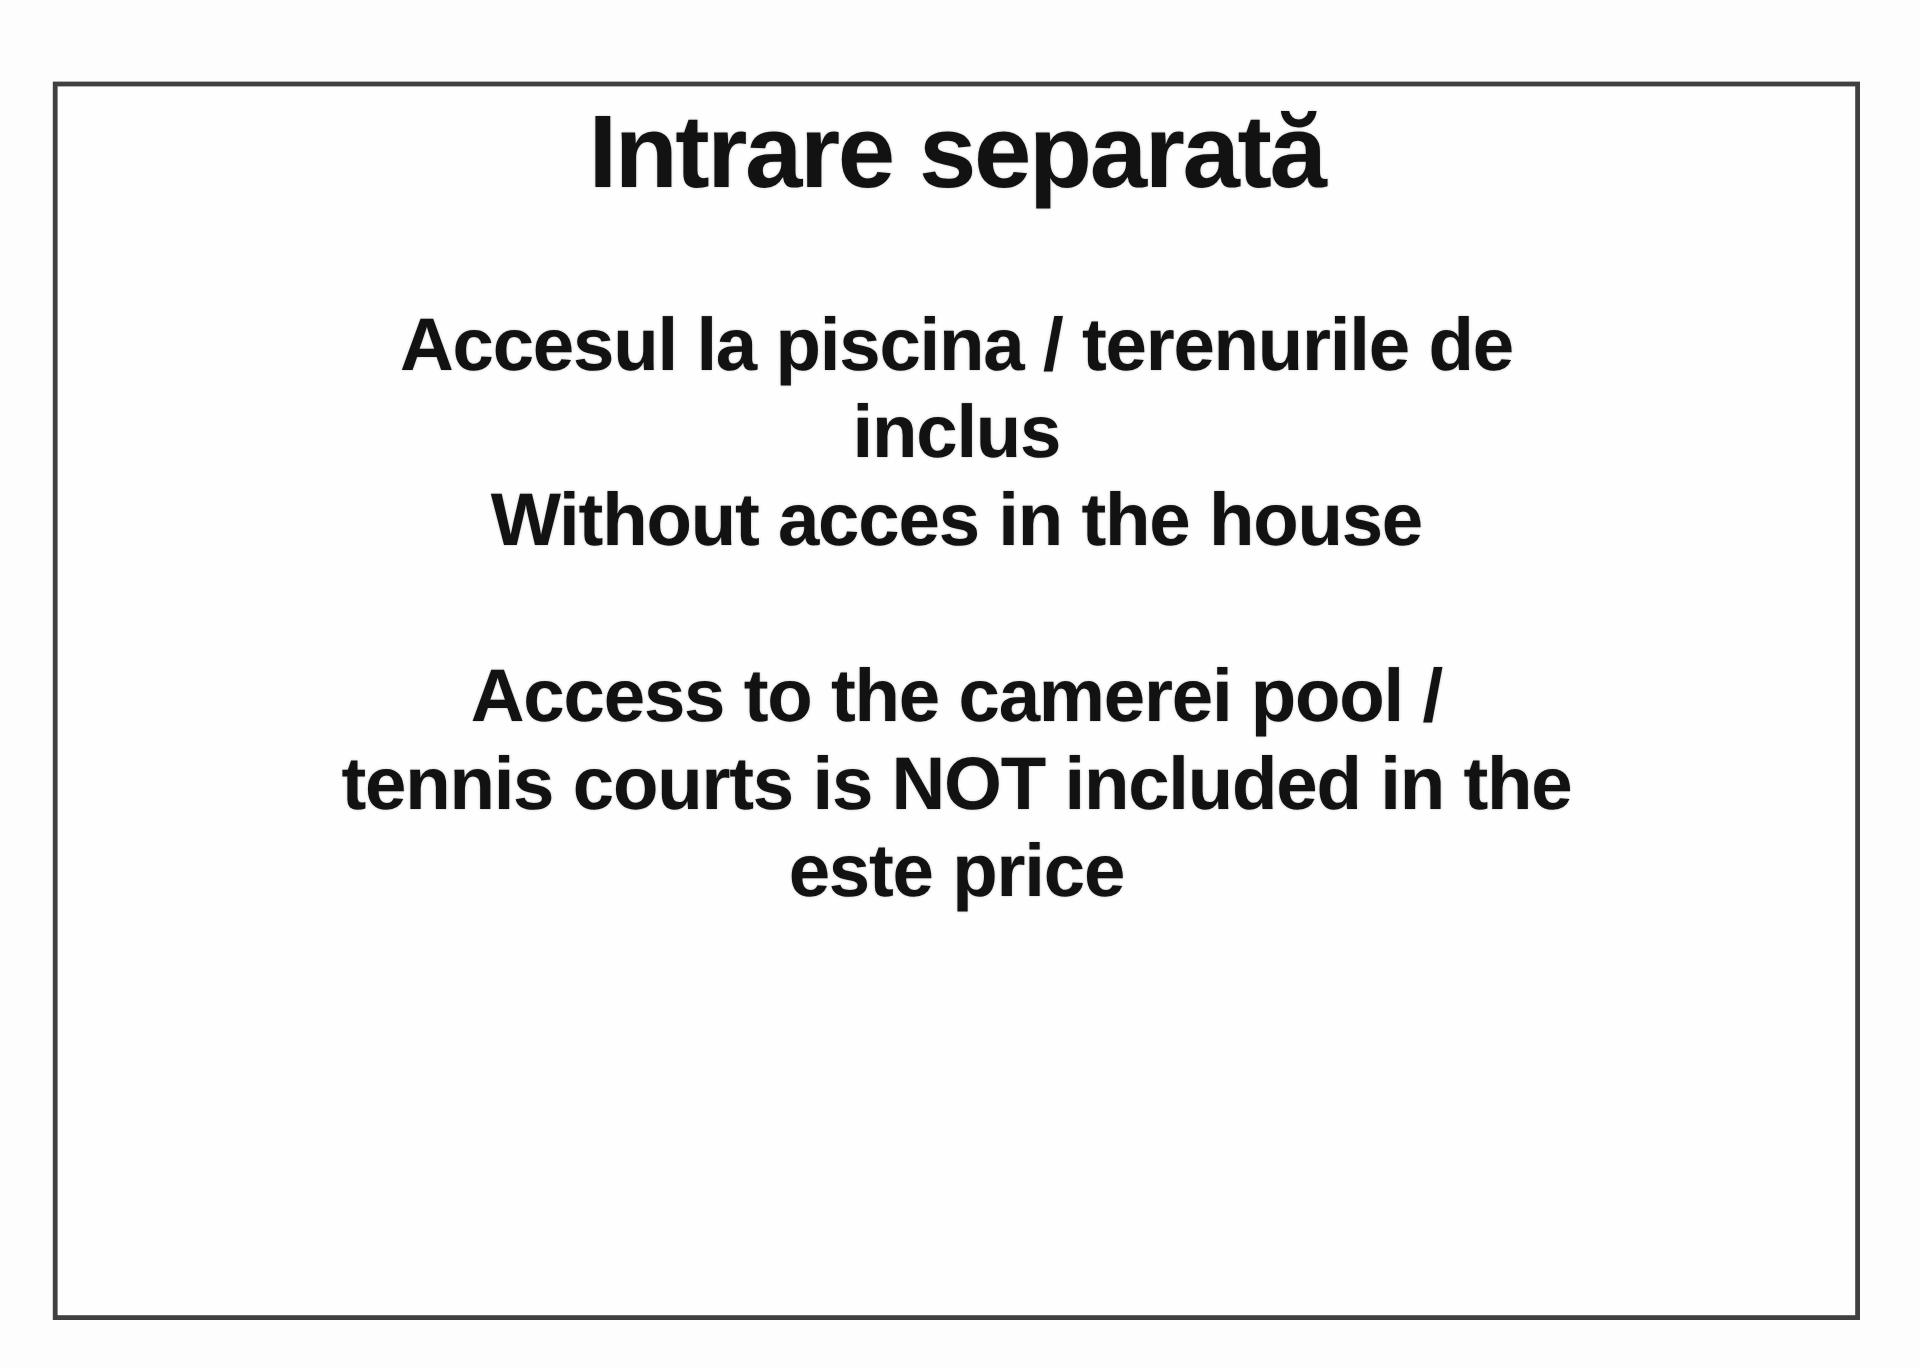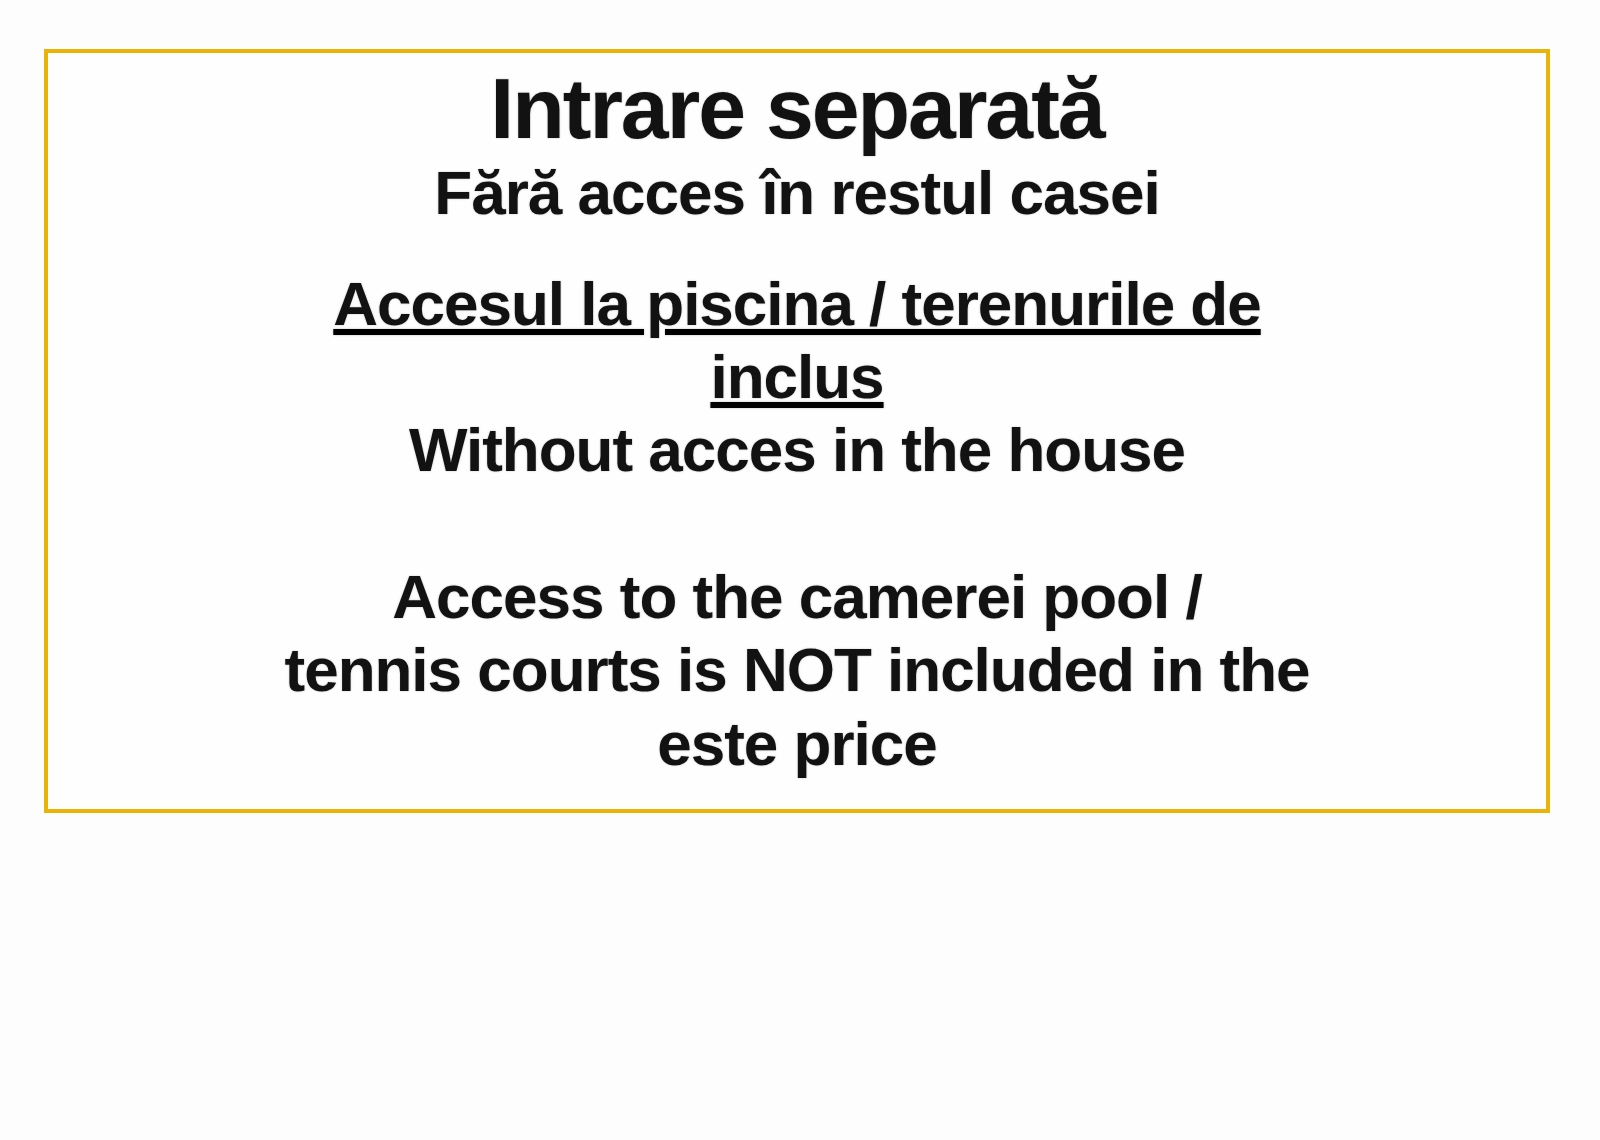--- a/index.html
+++ b/index.html
@@ -15,25 +15,25 @@
   .page {
     position: relative;
     width: 1600px;
     height: 1140px;
     background: #fdfdfd;
     overflow: hidden;
   }
   .frame {
     position: absolute;
     left: 44px;
-    top: 49px;
+    top: 68px;
     width: 1506px;
-    height: 764px;
+    height: 1032px;
     box-sizing: border-box;
-    border: 4px solid #eab308;
+    border: 4px solid #404040;
     background: #fefefe;
     text-align: center;
   }
   .frame * {
     margin: 0;
     padding: 0;
   }
   .txt {
     color: #121212;
     font-weight: 800;
@@ -49,33 +49,32 @@
     font-size: 62px;
     line-height: 1.18;
     letter-spacing: -1px;
   }
   .body-line {
     font-size: 62px;
     line-height: 1.18;
     letter-spacing: -1px;
   }
   .title-ro    { margin-top: 8px; }
-  .body-ro     { margin-top: 38px; text-decoration: underline; }
+  .body-ro     { margin-top: 76px; }
   .title-en    { margin-top: 8px; }
   .body-en     { margin-top: 74px; }
 </style>
 </head>
 <body>
 
 <div class="page">
   <div class="frame">
 
     <h1 class="txt title title-ro">Intrare separată</h1>
 
-    <h2 class="txt subtitle subtitle-ro">Fără acces în restul casei</h2>
 
     <div class="body-ro">
       <div class="txt body-line">Accesul la piscina / terenurile de</div>
       <div class="txt body-line">inclus</div>
     </div>
 
 
     <h2 class="txt subtitle subtitle-en">Without acces in the house</h2>
 
     <div class="body-en">

